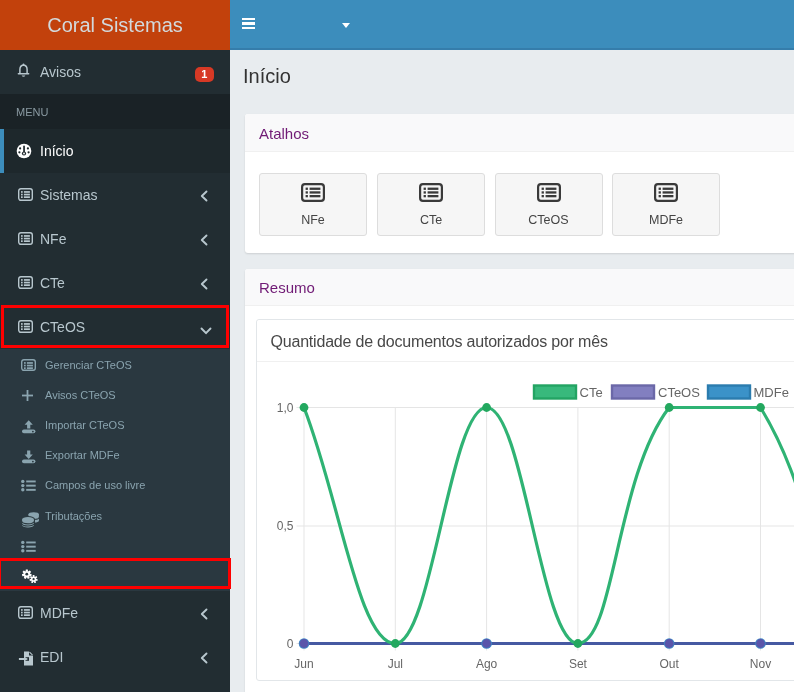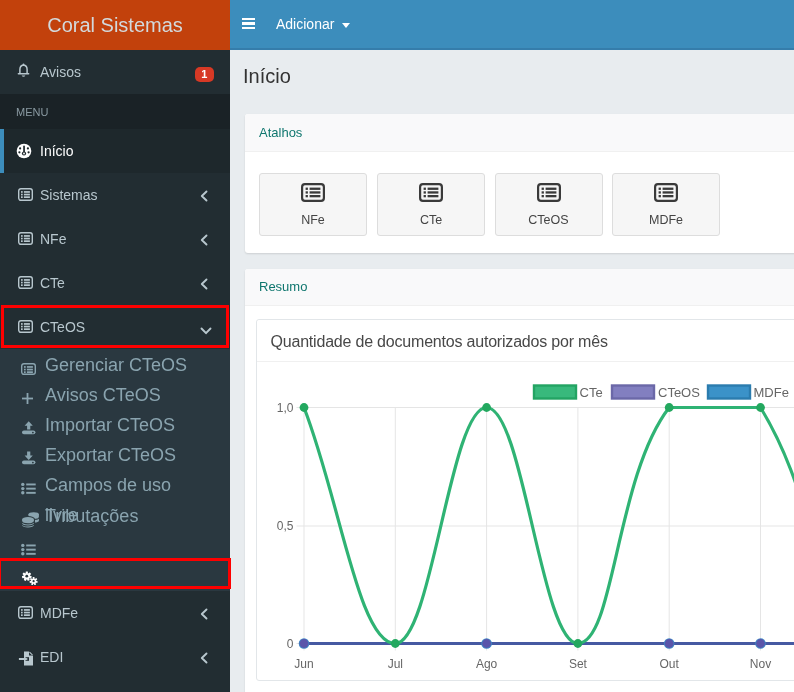--- a/index.html
+++ b/index.html
@@ -4,31 +4,31 @@
 <style>
   * { margin:0; padding:0; box-sizing:border-box; }
   html,body { width:794px; height:692px; overflow:hidden; }
   body { font-family:"Liberation Sans", sans-serif; position:relative; background:#e8ecef; }
   #sidebar { position:absolute; left:0; top:0; width:230px; height:692px; background:#222d32; }
   #logo { position:absolute; left:0; top:0; width:230px; height:50px; line-height:50px; text-align:center; color:#d3d9dc; font-size:20px; background:#c2410c; }
   .sitem { position:absolute; left:0; width:230px; height:44px; color:#b8c7ce; font-size:14px; }
   .sitem .txt { position:absolute; left:40px; top:0; line-height:44px; }
   .sitem .ico { position:absolute; left:18px; top:15px; }
   .sitem .chev { position:absolute; right:21px; top:16px; }
-  .sub { position:absolute; left:0; width:200px; height:30px; color:#8aa4af; font-size:18px; }
+  .sub { position:absolute; left:0; width:200px; height:30px; color:#8aa4af; font-size:11px; }
   .sub .txt { position:absolute; left:45px; top:0; line-height:30px; }
   .sub .ico { position:absolute; left:21px; top:9px; }
   #menuhdr { position:absolute; left:0; top:94px; width:230px; height:35px; background:#1a2226; color:#8a9aa2; font-size:11px; }
   #menuhdr span { position:absolute; left:16px; top:12px; }
   #submenu-bg { position:absolute; left:0; top:349px; width:230px; height:242px; background:#2a3840; }
   #topbar { position:absolute; left:230px; top:0; width:564px; height:50px; background:#3c8dbc; border-bottom:2px solid #357dab; }
   #h1 { position:absolute; left:243px; top:65px; font-size:20px; color:#333; }
   .box { position:absolute; background:#fff; border-radius:3px; box-shadow:0 1px 2px rgba(0,0,0,0.12); }
   .boxhdr { position:absolute; left:0; top:0; right:0; border-bottom:1px solid #f0f0f0; background:#f9f9fa; border-radius:3px 3px 0 0; }
-  .boxhdr span { position:absolute; left:14px; font-size:13px; color:#0f766e; }
+  .boxhdr span { position:absolute; left:14px; font-size:15px; color:#701a75; }
   .appbtn { position:absolute; top:173px; width:108px; height:63px; background:#f6f6f6; border:1px solid #ddd; border-radius:3px; text-align:center; color:#444; }
   .appbtn .lbl { position:absolute; width:100%; top:38.5px; font-size:12.5px; }
   .appbtn .bi { position:absolute; left:50%; margin-left:-12px; top:9px; }
   .redbox { position:absolute; border:3px solid #fe0000; z-index:30; }
 </style>
 </head>
 <body>
   <div id="sidebar"></div>
   <div id="submenu-bg"></div>
   <div id="logo">Coral Sistemas</div>
@@ -147,21 +147,21 @@
         <circle cx="11.9" cy="12.6" r="0.9" fill="#2a3840"></circle>
       </svg></span>
     <span class="txt">Importar CTeOS</span>
   </div>
 <div class="sub" style="top:440px;">
     <span class="ico"><svg width="16" height="15" viewBox="0 0 16 15" style="">
         <path d="M7.7 9.9 L3.6 5.4 L6.1 5.4 L6.1 1.4 L9.3 1.4 L9.3 5.4 L11.8 5.4 Z" fill="#8aa4af"></path>
         <rect x="1" y="10.4" width="13.4" height="3.8" rx="1.9" fill="#8aa4af"></rect>
         <circle cx="11.9" cy="12.6" r="0.9" fill="#2a3840"></circle>
       </svg></span>
-    <span class="txt">Exportar CTeOS</span>
+    <span class="txt">Exportar MDFe</span>
   </div>
 <div class="sub" style="top:470px;">
     <span class="ico"><svg width="15" height="13" viewBox="0 0 15 13" style="">
         <circle cx="1.8" cy="2.4" r="1.7" fill="#8aa4af"></circle>
         <circle cx="1.8" cy="6.6000000000000005" r="1.7" fill="#8aa4af"></circle>
         <circle cx="1.8" cy="10.8" r="1.7" fill="#8aa4af"></circle>
         <rect x="5.2" y="1.5" width="9.5" height="1.9" fill="#8aa4af"></rect>
         <rect x="5.2" y="5.7" width="9.5" height="1.9" fill="#8aa4af"></rect>
         <rect x="5.2" y="9.9" width="9.5" height="1.9" fill="#8aa4af"></rect>
       </svg></span>
@@ -246,21 +246,20 @@
         <path d="M7.5 1.5 L2.8 6 L7.5 10.5" fill="none" stroke="#b8c7ce" stroke-width="1.9" stroke-linecap="round" stroke-linejoin="round"></path>
       </svg></span>
   </div>
 
   <div id="topbar">
     <div style="position:absolute; left:11.5px; top:17.5px; width:13.5px; height:12px;">
       <div style="position:absolute;top:0;width:13.5px;height:2.4px;background:#fff;"></div>
       <div style="position:absolute;top:4.8px;width:13.5px;height:2.4px;background:#fff;"></div>
       <div style="position:absolute;top:9.6px;width:13.5px;height:2.4px;background:#fff;"></div>
     </div>
-    <span style="position:absolute; left:46px; top:0; line-height:49px; color:#fff; font-size:14px;">Adicionar</span>
     <span style="position:absolute; left:112px; top:22.5px; width:0; height:0; border-left:4.5px solid transparent; border-right:4.5px solid transparent; border-top:5px solid #fff;"></span>
   </div>
 
   <div id="h1">Início</div>
 
   <div class="box" style="left:245px; top:114px; width:560px; height:139px;">
     <div class="boxhdr" style="height:38px;">
       <span style="top:11px;">Atalhos</span>
     </div>
   </div>

